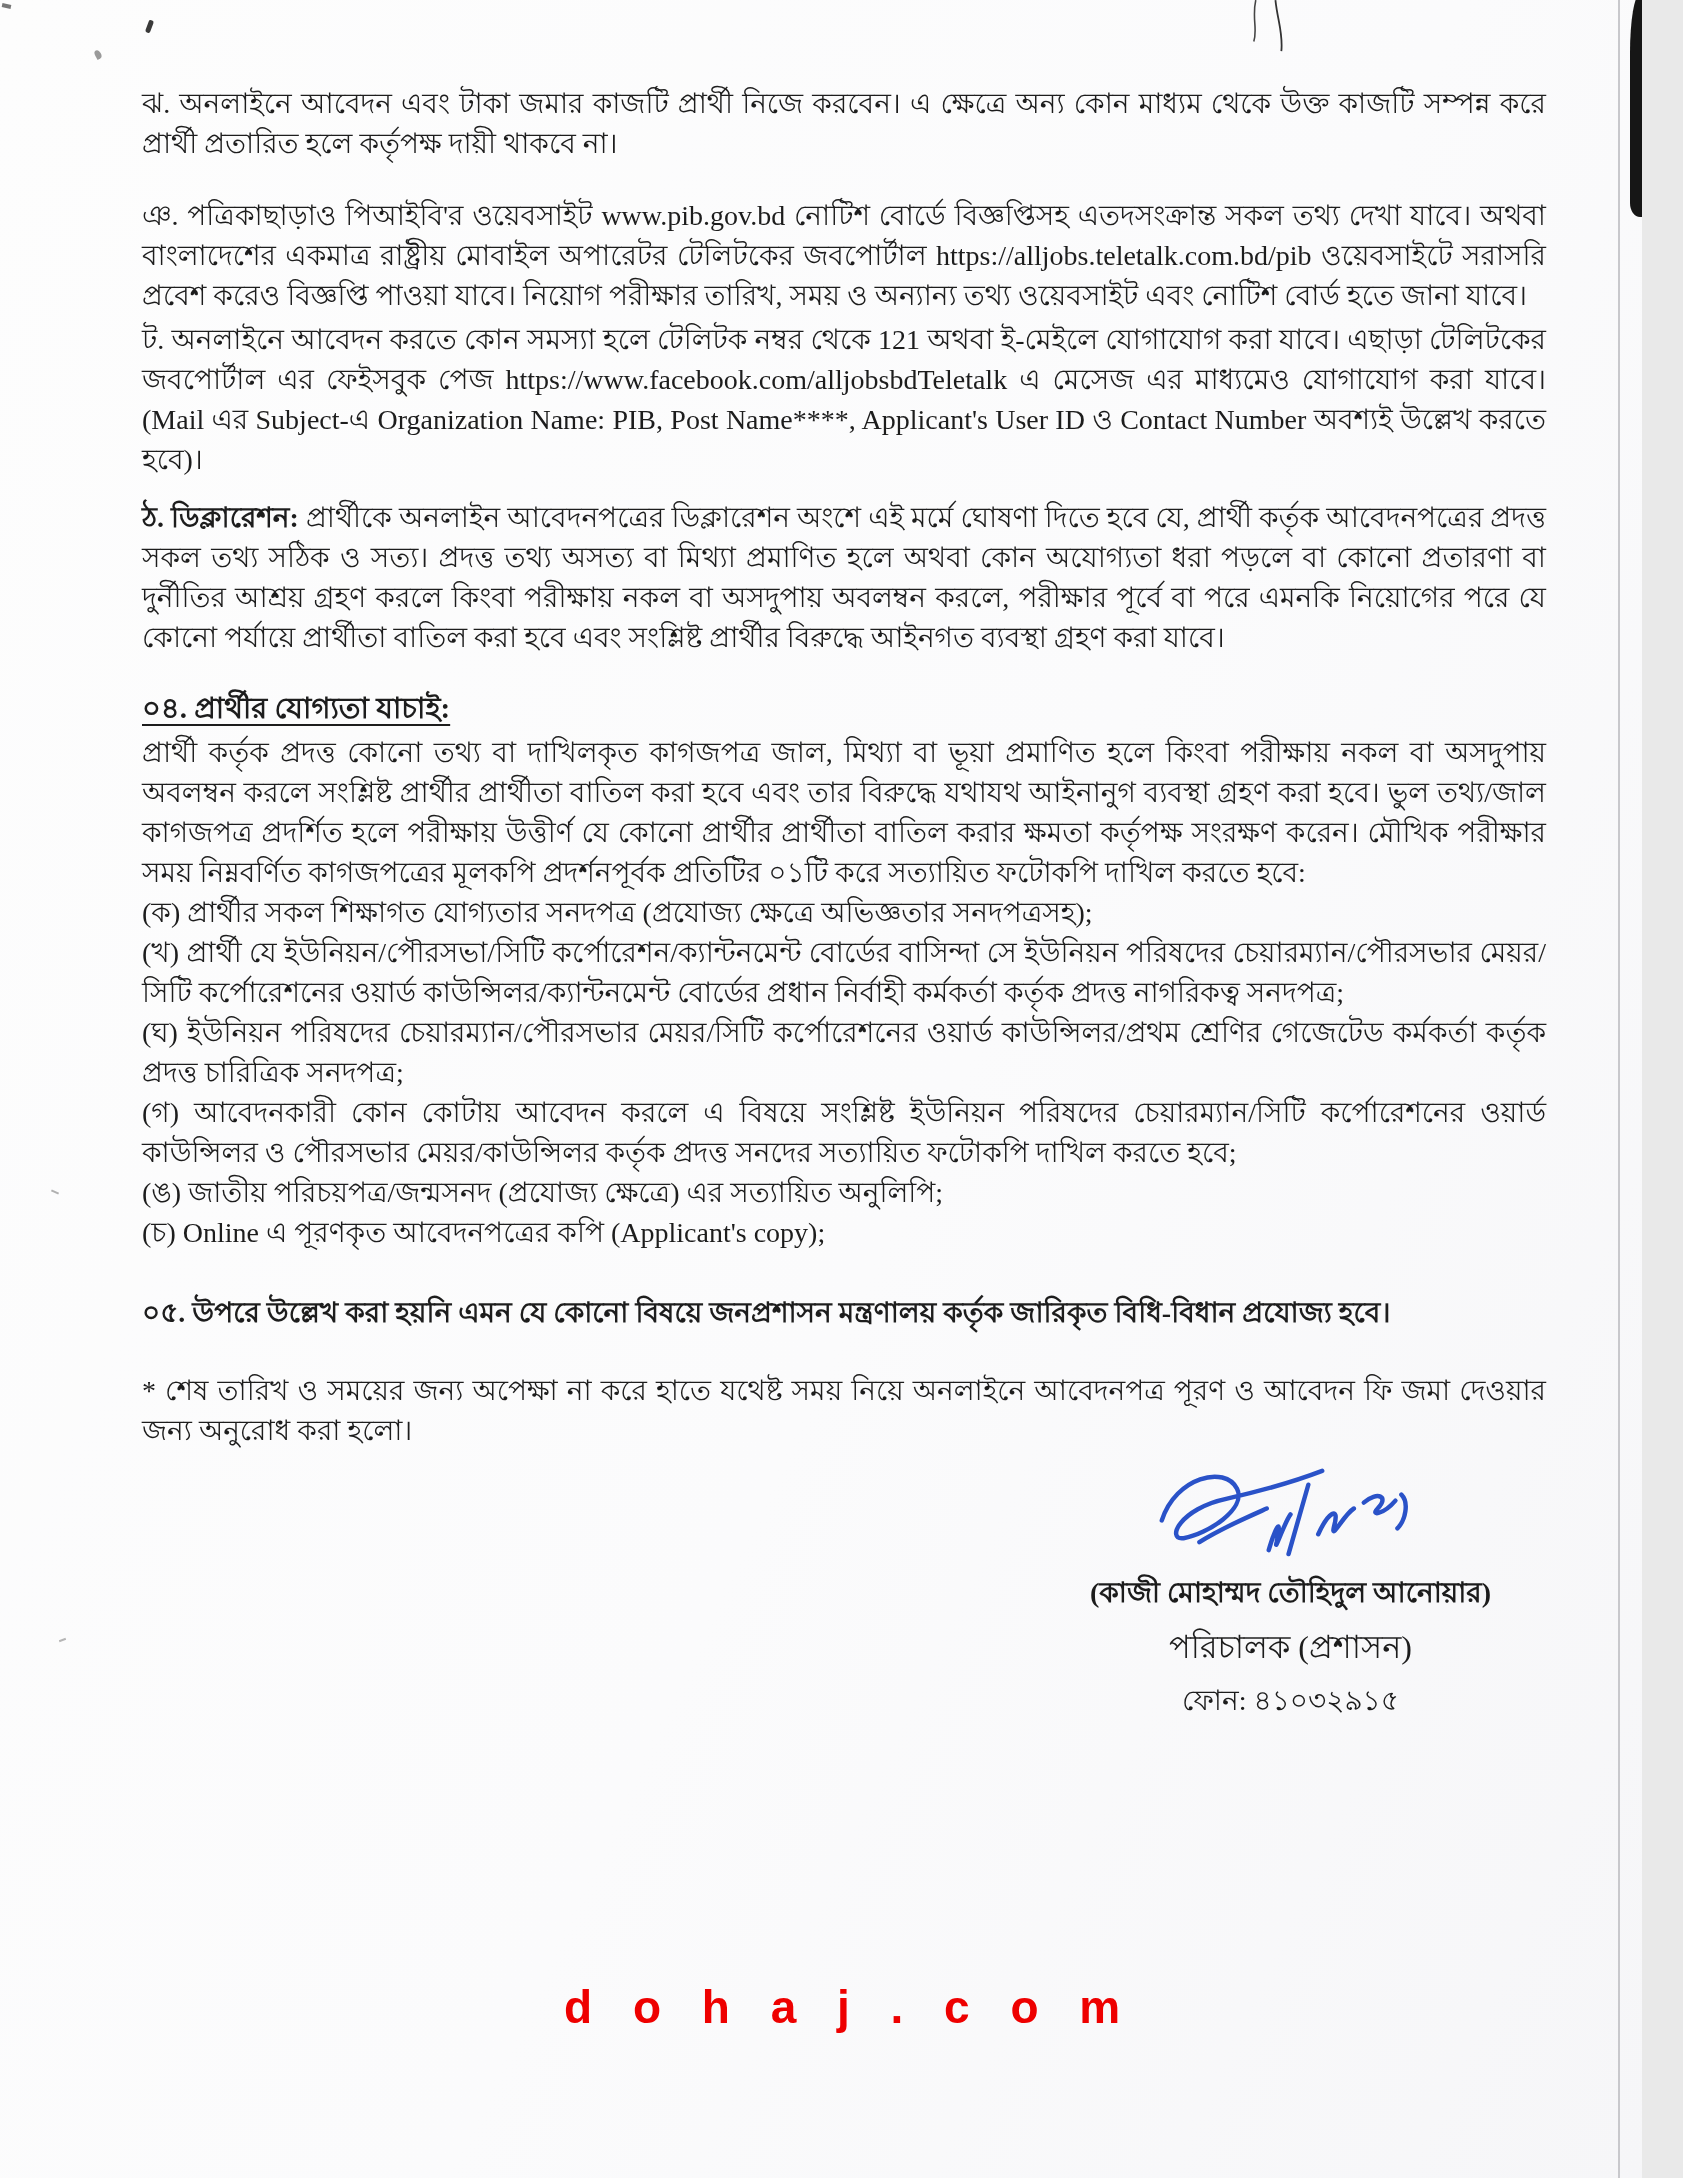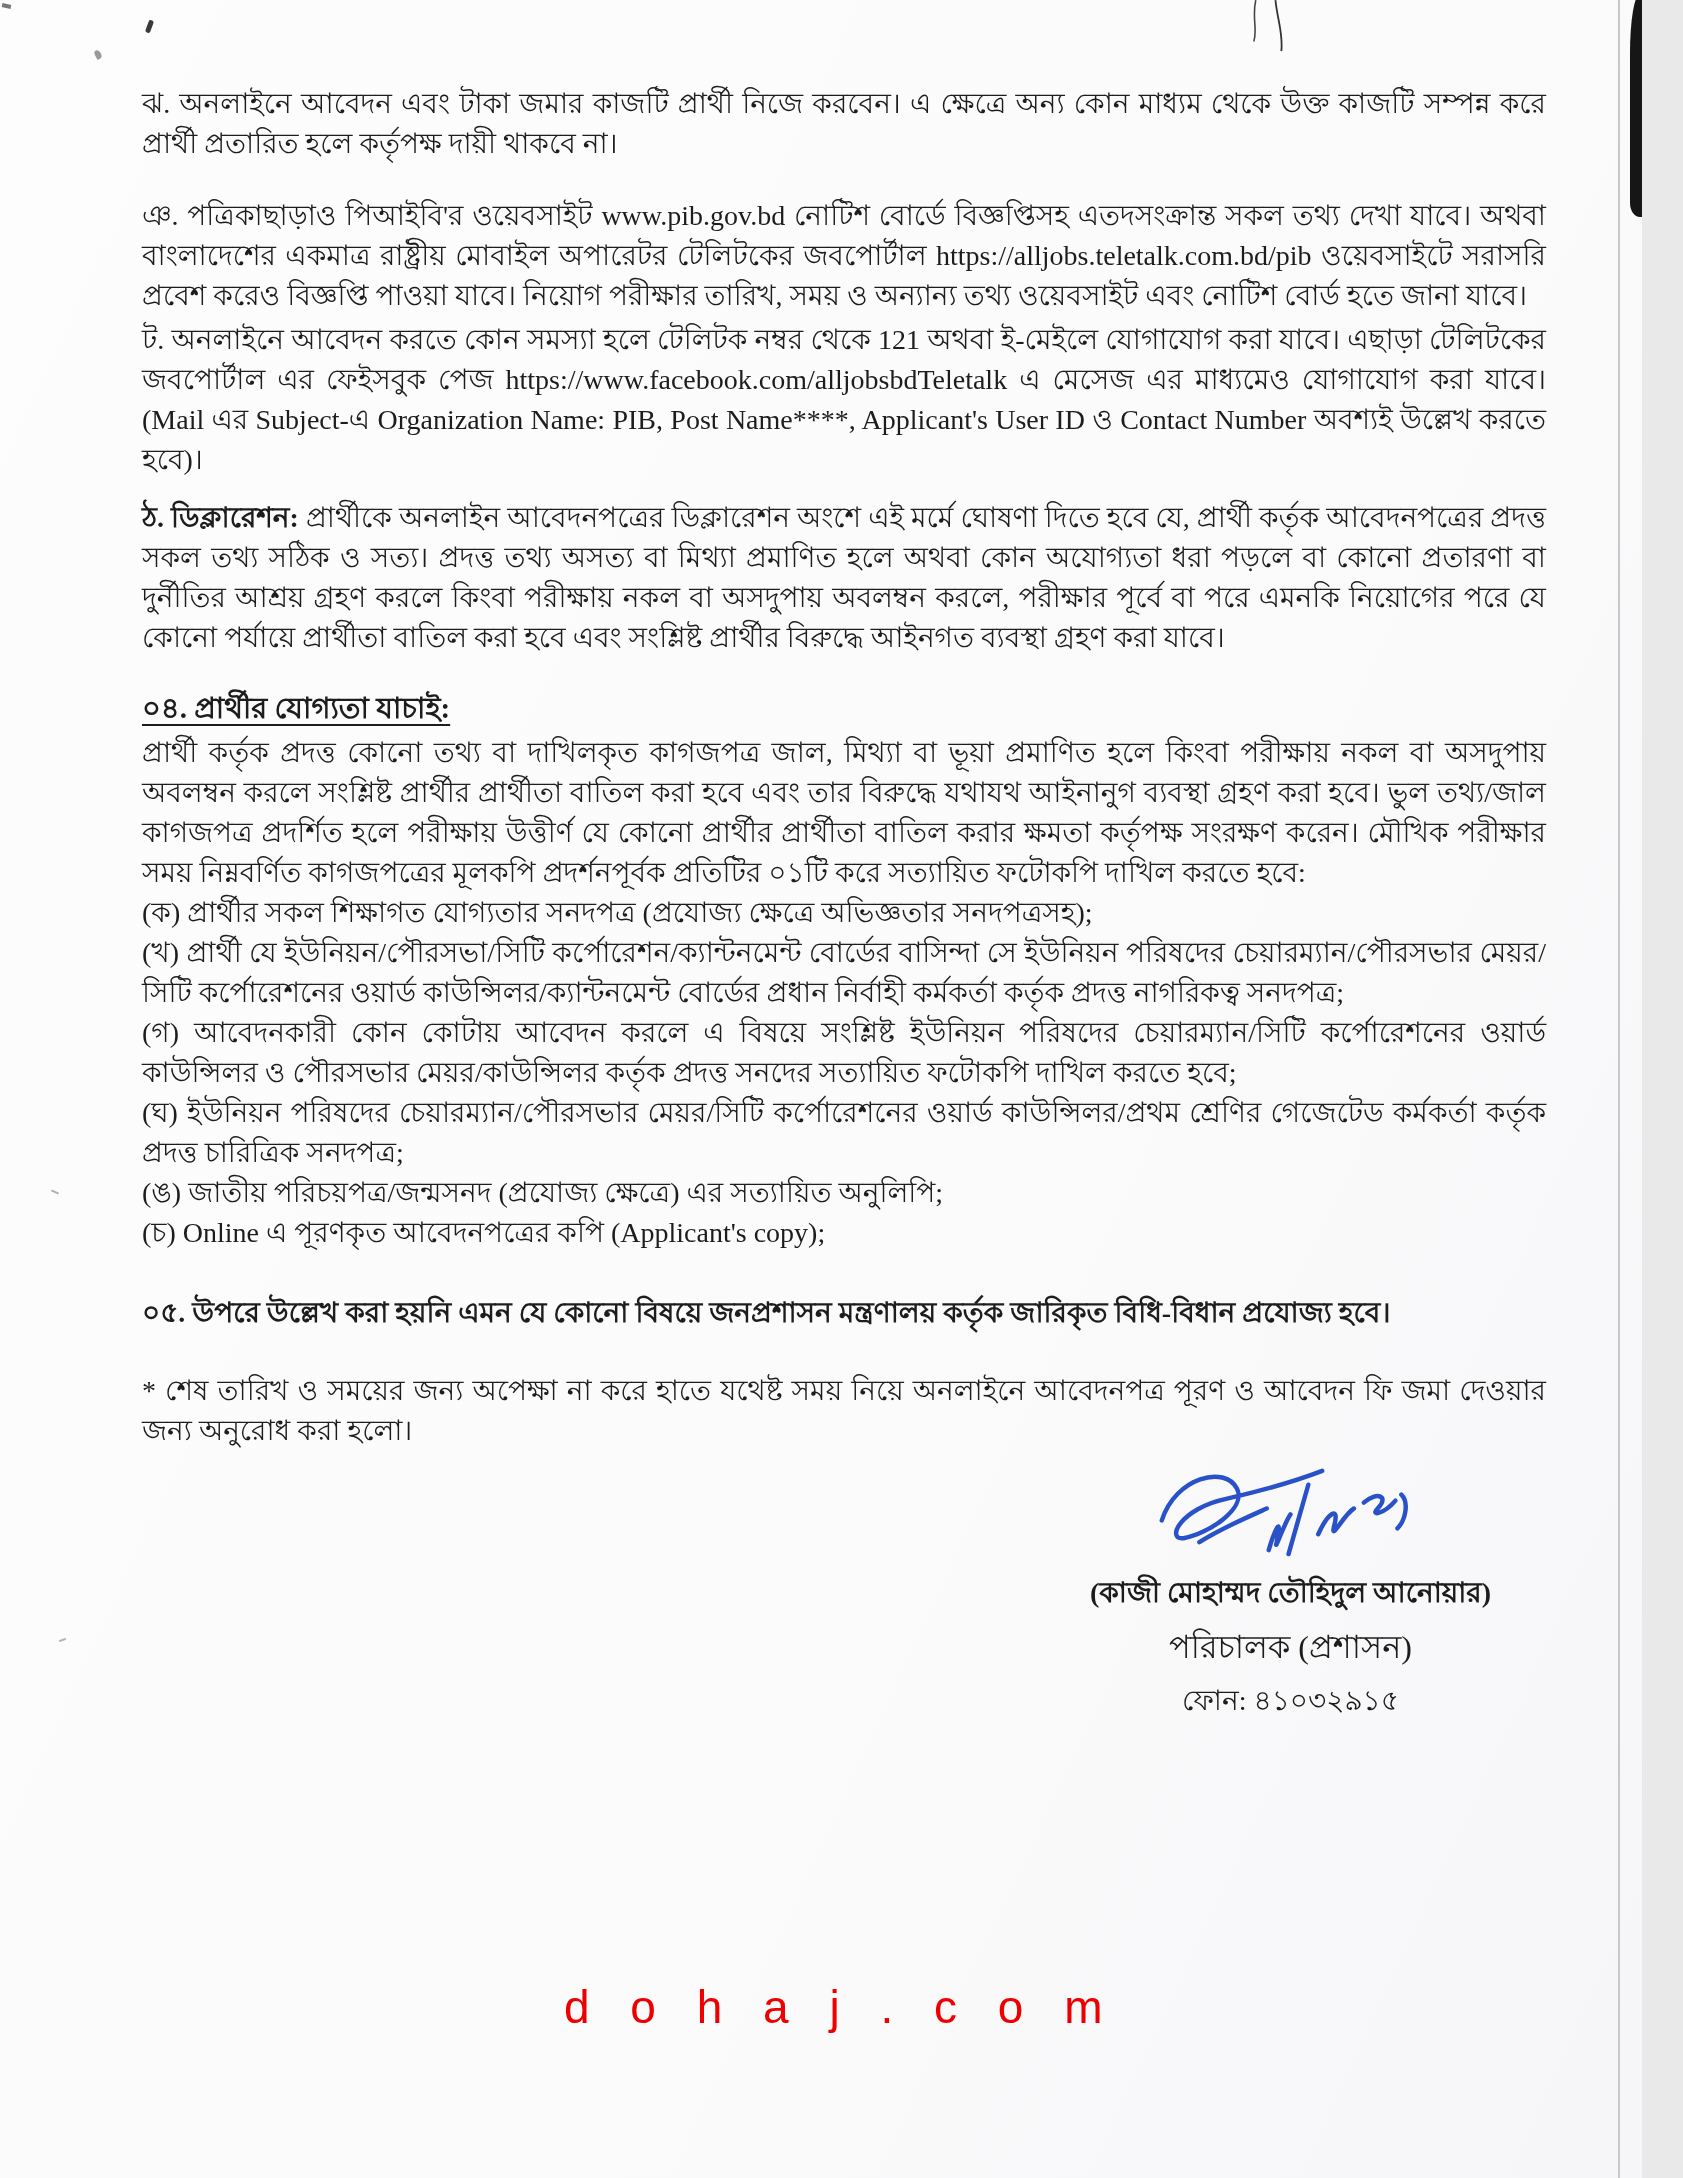--- a/index.html
+++ b/index.html
@@ -58,21 +58,21 @@
     font-size:28px;line-height:46px;
     font-weight:bold;margin:8px;text-align:center;
   }
   .sign-title{font-size:32px;line-height:46px;margin:8px;text-align:center;}
   .sign-phone{font-size:28px;line-height:46px;margin:0;text-align:center;}
   .watermark{
     position:absolute;
     left:564px;top:1980px;
     font-family:"Liberation Sans","DejaVu Sans",sans-serif;
     font-size:46px;
-    font-weight:normal;
+    font-weight:bold;
     letter-spacing:14px;
     color:#ee0000;
     white-space:nowrap;
   }
   
   .edge-line{
     position:absolute;right:22px;top:0;
     width:2px;height:2178px;
     background:#c8c8cc;
   }
@@ -133,22 +133,22 @@
 
     <p class="bn p-tha"><span class="lead-bold">ঠ. ডিক্লারেশন:</span><span> প্রার্থীকে অনলাইন আবেদনপত্রের ডিক্লারেশন অংশে এই মর্মে ঘোষণা দিতে হবে যে, প্রার্থী কর্তৃক আবেদনপত্রের প্রদত্ত সকল তথ্য সঠিক ও সত্য। প্রদত্ত তথ্য অসত্য বা মিথ্যা প্রমাণিত হলে অথবা কোন অযোগ্যতা ধরা পড়লে বা কোনো প্রতারণা বা দুর্নীতির আশ্রয় গ্রহণ করলে কিংবা পরীক্ষায় নকল বা অসদুপায় অবলম্বন করলে, পরীক্ষার পূর্বে বা পরে এমনকি নিয়োগের পরে যে কোনো পর্যায়ে প্রার্থীতা বাতিল করা হবে এবং সংশ্লিষ্ট প্রার্থীর বিরুদ্ধে আইনগত ব্যবস্থা গ্রহণ করা যাবে।</span></p>
 
     <p class="bn h04">০৪. প্রার্থীর যোগ্যতা যাচাই:</p>
 
     <p class="bn body04">প্রার্থী কর্তৃক প্রদত্ত কোনো তথ্য বা দাখিলকৃত কাগজপত্র জাল, মিথ্যা বা ভূয়া প্রমাণিত হলে কিংবা পরীক্ষায় নকল বা অসদুপায় অবলম্বন করলে সংশ্লিষ্ট প্রার্থীর প্রার্থীতা বাতিল করা হবে এবং তার বিরুদ্ধে যথাযথ আইনানুগ ব্যবস্থা গ্রহণ করা হবে। ভুল তথ্য/জাল কাগজপত্র প্রদর্শিত হলে পরীক্ষায় উত্তীর্ণ যে কোনো প্রার্থীর প্রার্থীতা বাতিল করার ক্ষমতা কর্তৃপক্ষ সংরক্ষণ করেন। মৌখিক পরীক্ষার সময় নিম্নবর্ণিত কাগজপত্রের মূলকপি প্রদর্শনপূর্বক প্রতিটির ০১টি করে সত্যায়িত ফটোকপি দাখিল করতে হবে:</p>
 
     <div class="doc-list">
       <p class="bn">(ক) প্রার্থীর সকল শিক্ষাগত যোগ্যতার সনদপত্র (প্রযোজ্য ক্ষেত্রে অভিজ্ঞতার সনদপত্রসহ);</p>
       <p class="bn">(খ) প্রার্থী যে ইউনিয়ন/পৌরসভা/সিটি কর্পোরেশন/ক্যান্টনমেন্ট বোর্ডের বাসিন্দা সে ইউনিয়ন পরিষদের চেয়ারম্যান/পৌরসভার মেয়র/সিটি কর্পোরেশনের ওয়ার্ড কাউন্সিলর/ক্যান্টনমেন্ট বোর্ডের প্রধান নির্বাহী কর্মকর্তা কর্তৃক প্রদত্ত নাগরিকত্ব সনদপত্র;</p>
+      <p class="bn">(ঘ) ইউনিয়ন পরিষদের চেয়ারম্যান/পৌরসভার মেয়র/সিটি কর্পোরেশনের ওয়ার্ড কাউন্সিলর/প্রথম শ্রেণির গেজেটেড কর্মকর্তা কর্তৃক প্রদত্ত চারিত্রিক সনদপত্র;</p>
       <p class="bn">(গ) আবেদনকারী কোন কোটায় আবেদন করলে এ বিষয়ে সংশ্লিষ্ট ইউনিয়ন পরিষদের চেয়ারম্যান/সিটি কর্পোরেশনের ওয়ার্ড কাউন্সিলর ও পৌরসভার মেয়র/কাউন্সিলর কর্তৃক প্রদত্ত সনদের সত্যায়িত ফটোকপি দাখিল করতে হবে;</p>
-      <p class="bn">(ঘ) ইউনিয়ন পরিষদের চেয়ারম্যান/পৌরসভার মেয়র/সিটি কর্পোরেশনের ওয়ার্ড কাউন্সিলর/প্রথম শ্রেণির গেজেটেড কর্মকর্তা কর্তৃক প্রদত্ত চারিত্রিক সনদপত্র;</p>
       <p class="bn">(ঙ) জাতীয় পরিচয়পত্র/জন্মসনদ (প্রযোজ্য ক্ষেত্রে) এর সত্যায়িত অনুলিপি;</p>
       <p class="bn">(চ) Online এ পূরণকৃত আবেদনপত্রের কপি (Applicant's copy);</p>
     </div>
 
     <p class="bn p-05">০৫. উপরে উল্লেখ করা হয়নি এমন যে কোনো বিষয়ে জনপ্রশাসন মন্ত্রণালয় কর্তৃক জারিকৃত বিধি-বিধান প্রযোজ্য হবে।</p>
 
     <p class="bn footnote">* শেষ তারিখ ও সময়ের জন্য অপেক্ষা না করে হাতে যথেষ্ট সময় নিয়ে অনলাইনে আবেদনপত্র পূরণ ও আবেদন ফি জমা দেওয়ার জন্য অনুরোধ করা হলো।</p>
 
     <div class="sign-block">
       <svg class="sign-svg" width="297" height="119" viewBox="0 0 300 120">

